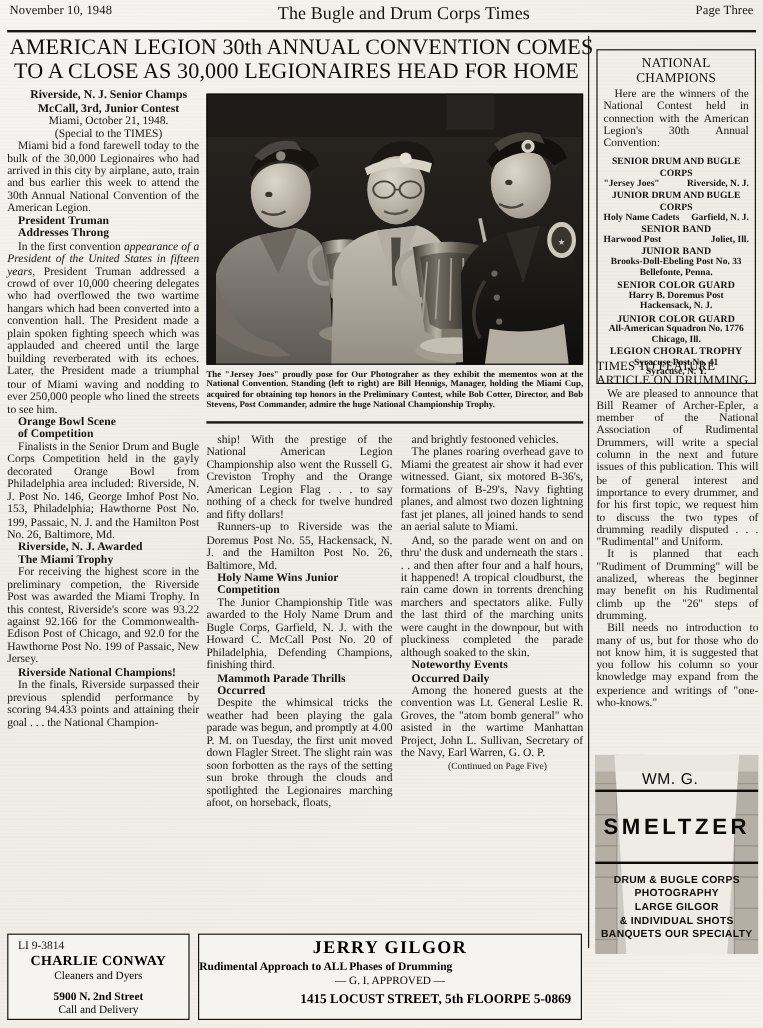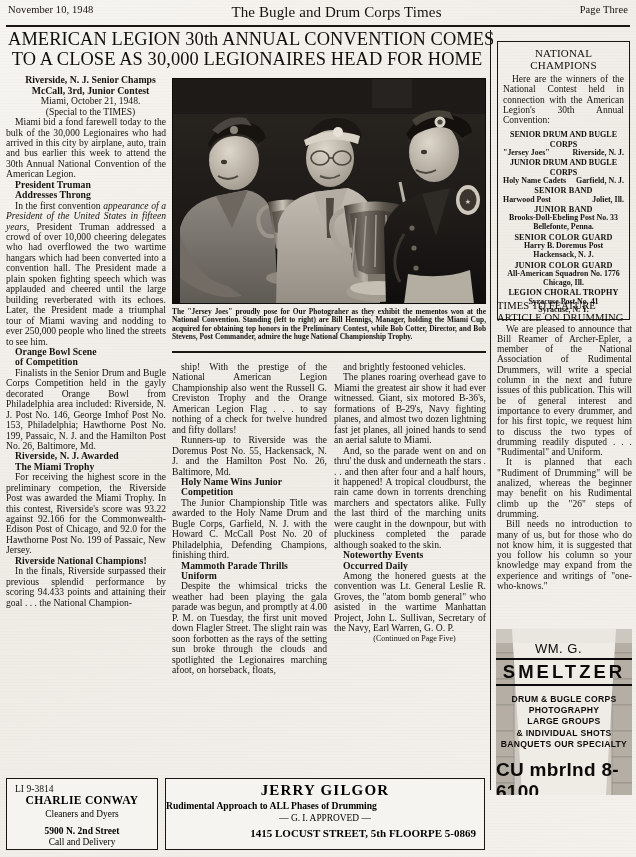--- a/index.html
+++ b/index.html
@@ -66,21 +66,21 @@
   
   .smelt{position:absolute;left:496px;top:629px;width:136px;height:166px;
     background:#e9e6e0;overflow:hidden;}
   .sm-bg{position:absolute;inset:0;}
   .sm-inner{position:absolute;inset:0;display:flex;flex-direction:column;
     align-items:center;color:#0d0b09;font-family:"Liberation Sans",sans-serif;}
   .sm-wm{margin-top:12px;font-weight:normal;font-size:13px;letter-spacing:.5px;
     align-self:flex-end;margin-right:50px;}
   .sm-name{margin-top:2px;width:100%;border-top:2.5px solid #0d0b09;
     border-bottom:2.5px solid #0d0b09;text-align:center;font-weight:bold;
-    font-size:18.5px;letter-spacing:3px;padding:1px 0;}
+    font-size:18.5px;letter-spacing:3px;padding:18px 0;}
   .sm-lines{margin-top:8px;text-align:center;font-weight:bold;font-size:8.6px;
     line-height:11.2px;letter-spacing:.3px;}
   .sm-phone{margin-top:9px;font-weight:bold;font-size:19px;letter-spacing:.3px;}
   .sm-addr{margin-top:8px;text-align:center;font-weight:bold;font-size:11.5px;
     line-height:13.5px;letter-spacing:.4px;padding-left:42px;}
   
   .ad{position:absolute;border:1.4px solid #1a1713;box-sizing:border-box;background:#f6f4f0;}
   #ad-conway{left:6px;top:778px;width:152px;height:72px;}
   #ad-gilgor{left:165px;top:778px;width:320px;height:72px;}
   .cw-ph{position:absolute;left:8px;top:4px;font-size:9.6px;color:#141210;}
@@ -258,21 +258,21 @@
     <p>In the finals, Riverside surpassed their previous splendid performance by scoring 94.433 points and attaining their goal . . . the National Champion-</p>
   </div>
 
   <div class="col" id="col2">
     <p>ship! With the prestige of the National American Legion Championship also went the Russell G. Creviston Trophy and the Orange American Legion Flag . . . to say nothing of a check for twelve hundred and fifty dollars!</p>
     <p>Runners-up to Riverside was the Doremus Post No. 55, Hackensack, N. J. and the Hamilton Post No. 26, Baltimore, Md.</p>
     <p class="sub">Holy Name Wins Junior</p>
     <p class="sub">Competition</p>
     <p>The Junior Championship Title was awarded to the Holy Name Drum and Bugle Corps, Garfield, N. J. with the Howard C. McCall Post No. 20 of Philadelphia, Defending Champions, finishing third.</p>
     <p class="sub">Mammoth Parade Thrills</p>
-    <p class="sub">Uniform</p>
+    <p class="sub">Occurred</p>
     <p>Despite the whimsical tricks the weather had been playing the gala parade was begun, and promptly at 4.00 P. M. on Tuesday, the first unit moved down Flagler Street. The slight rain was soon forbotten as the rays of the setting sun broke through the clouds and spotlighted the Legionaires marching afoot, on horseback, floats,</p>
   </div>
 
   <div class="col" id="col3">
     <p>and brightly festooned vehicles.</p>
     <p>The planes roaring overhead gave to Miami the greatest air show it had ever witnessed. Giant, six motored B-36's, formations of B-29's, Navy fighting planes, and almost two dozen lightning fast jet planes, all joined hands to send an aerial salute to Miami.</p>
     <p>And, so the parade went on and on thru' the dusk and underneath the stars . . . and then after four and a half hours, it happened! A tropical cloudburst, the rain came down in torrents drenching marchers and spectators alike. Fully the last third of the marching units were caught in the downpour, but with pluckiness completed the parade although soaked to the skin.</p>
     <p class="sub">Noteworthy Events</p>
     <p class="sub">Occurred Daily</p>
     <p>Among the honered guests at the convention was Lt. General Leslie R. Groves, the "atom bomb general" who asisted in the wartime Manhattan Project, John L. Sullivan, Secretary of the Navy, Earl Warren, G. O. P.</p>
@@ -353,21 +353,21 @@
       </g>
       <polygon points="16,0 120,0 110,166 26,166" fill="#efece6"></polygon>
       <polygon points="0,0 136,0 136,14 0,14" fill="#e6e2da" opacity=".5"></polygon>
     </svg>
     <div class="sm-inner">
       <div class="sm-wm">WM. G.</div>
       <div class="sm-name">SMELTZER</div>
       <div class="sm-lines">
         <div>DRUM &amp; BUGLE CORPS</div>
         <div>PHOTOGRAPHY</div>
-        <div>LARGE GROUPS</div>
+        <div>LARGE GILGOR</div>
         <div>&amp; INDIVIDUAL SHOTS</div>
         <div>BANQUETS OUR SPECIALTY</div>
       </div>
       <div class="sm-phone">CU mbrlnd 8-6100</div>
       <div class="sm-addr">
         <div>5343 LARGE ST.</div>
 
       </div>
     </div>
   </div>

